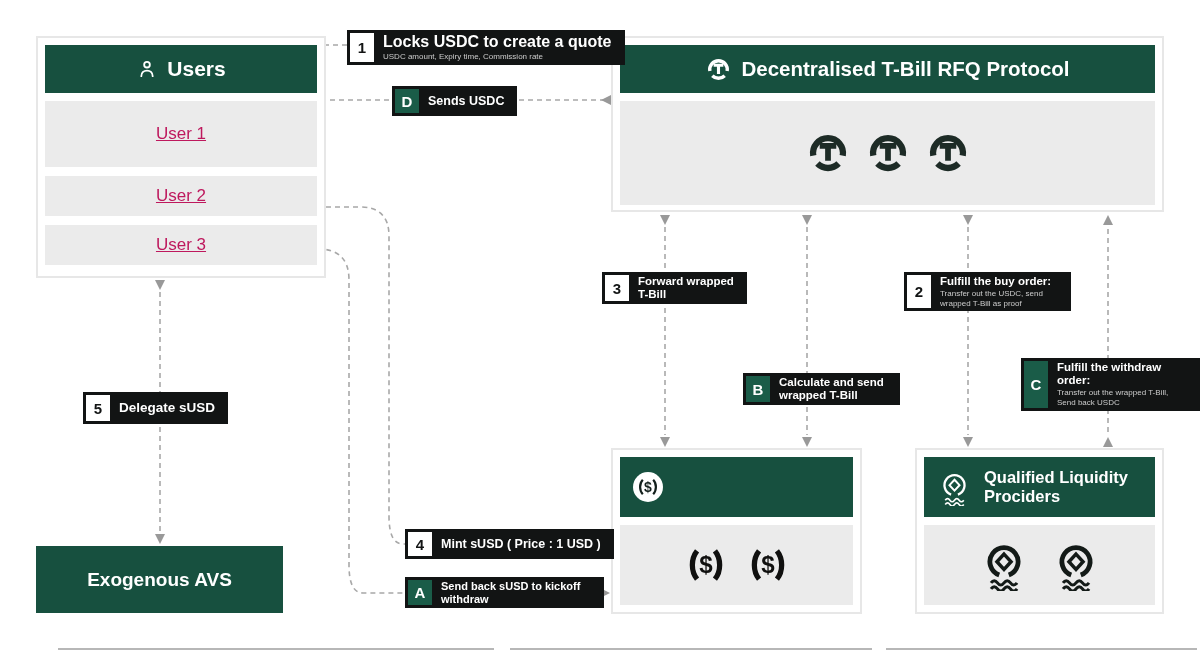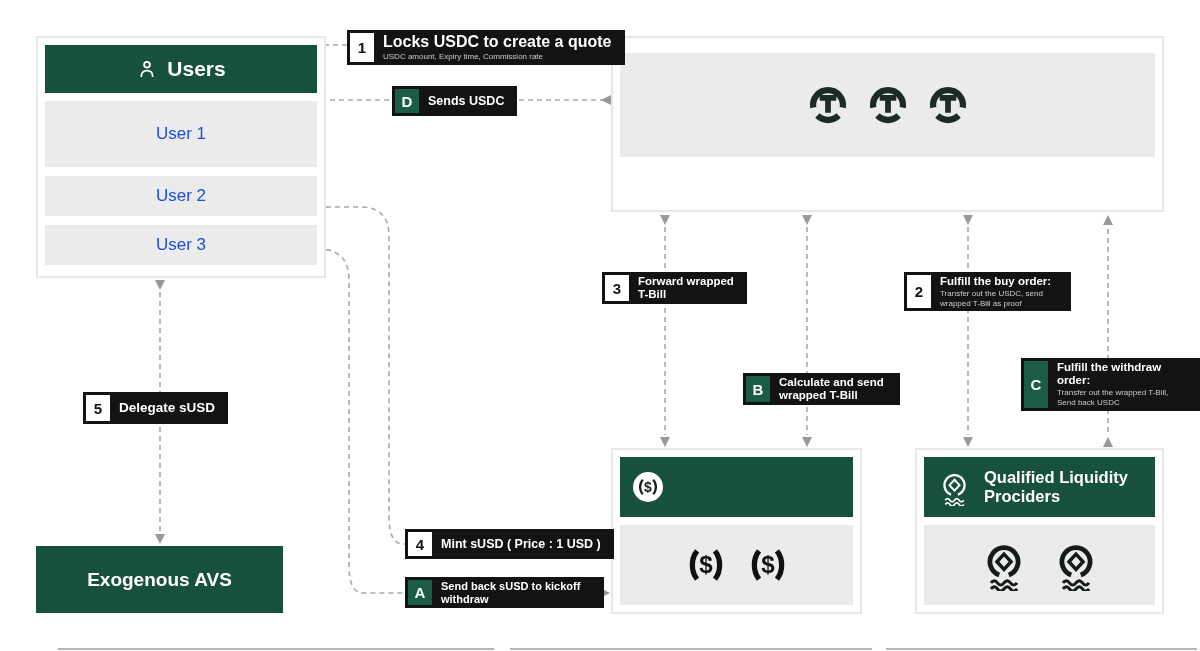--- a/index.html
+++ b/index.html
@@ -11,21 +11,21 @@
   #wires { position:absolute; left:0; top:0; z-index:1; }
 
   
   .panel { position:absolute; z-index:2; background:#fff; border:2px solid #e7e7e7; padding:7px; }
   .panel-header { background:#17503f; color:#fff; display:flex; align-items:center; justify-content:center; gap:9px; font-weight:bold; }
   .panel-body { background:#ebebeb; display:flex; align-items:center; justify-content:center; }
   .icon svg { display:block; }
 
   #users-box { left:36px; top:36px; width:290px; height:242px; }
   #users-box .panel-header { height:48px; font-size:21px; }
-  .user-row { background:#ebebeb; margin-top:8px; display:flex; align-items:center; justify-content:center; font-size:17px; color:#1d4ed8; }
+  .user-row { background:#ebebeb; margin-top:8px; display:flex; align-items:center; justify-content:center; font-size:17px; color:#be185d;text-decoration:underline; }
   .user-row.tall { height:66px; }
   .user-row.short { height:40px; margin-top:9px;text-align:center; }
 
   #protocol-box { left:611px; top:36px; width:553px; height:176px; }
   #protocol-box .panel-header { height:48px; font-size:20.5px; }
   #protocol-box .panel-body { height:104px; margin-top:8px; gap:14px; }
 
   #solayer-box { left:611px; top:448px; width:251px; height:166px; }
   #qlp-box { left:915px; top:448px; width:249px; height:166px; }
   .small-header { height:60px; font-size:16.5px; line-height:1.18; justify-content:flex-start; padding-left:12px; gap:11px; }
@@ -109,20 +109,30 @@
       </div>
     <div class="user-row short">
         <span>User 2</span>
       </div>
     <div class="user-row short">
         <span>User 3</span>
       </div>
   </div>
 
   <div id="protocol-box" class="panel">
+    <div class="panel-header">
+      <span class="icon">
+        <svg width="27" height="27" viewBox="0 0 40 40" fill="none" stroke="#fff">
+          <path d="M7.2,22.3 A13,13 0 1 1 32.8,22.3" stroke-width="5"></path>
+          <path d="M29.2,29.2 A13,13 0 0 1 10.8,29.2" stroke-width="5"></path>
+          <path d="M12.8,13.8 H27.2 M20,13.8 V26.8" stroke-width="4.6"></path>
+        </svg>
+      </span>
+      <span>Decentralised T-Bill RFQ Protocol</span>
+    </div>
     <div class="panel-body">
       <span class="icon">
         <svg width="46" height="46" viewBox="0 0 40 40" fill="none" stroke="#1d2b26">
           <path d="M7.2,22.3 A13,13 0 1 1 32.8,22.3" stroke-width="5.5"></path>
           <path d="M29.2,29.2 A13,13 0 0 1 10.8,29.2" stroke-width="5.5"></path>
           <path d="M12.8,13.8 H27.2 M20,13.8 V26.8" stroke-width="5"></path>
         </svg>
       </span>
       <span class="icon">
         <svg width="46" height="46" viewBox="0 0 40 40" fill="none" stroke="#1d2b26">

